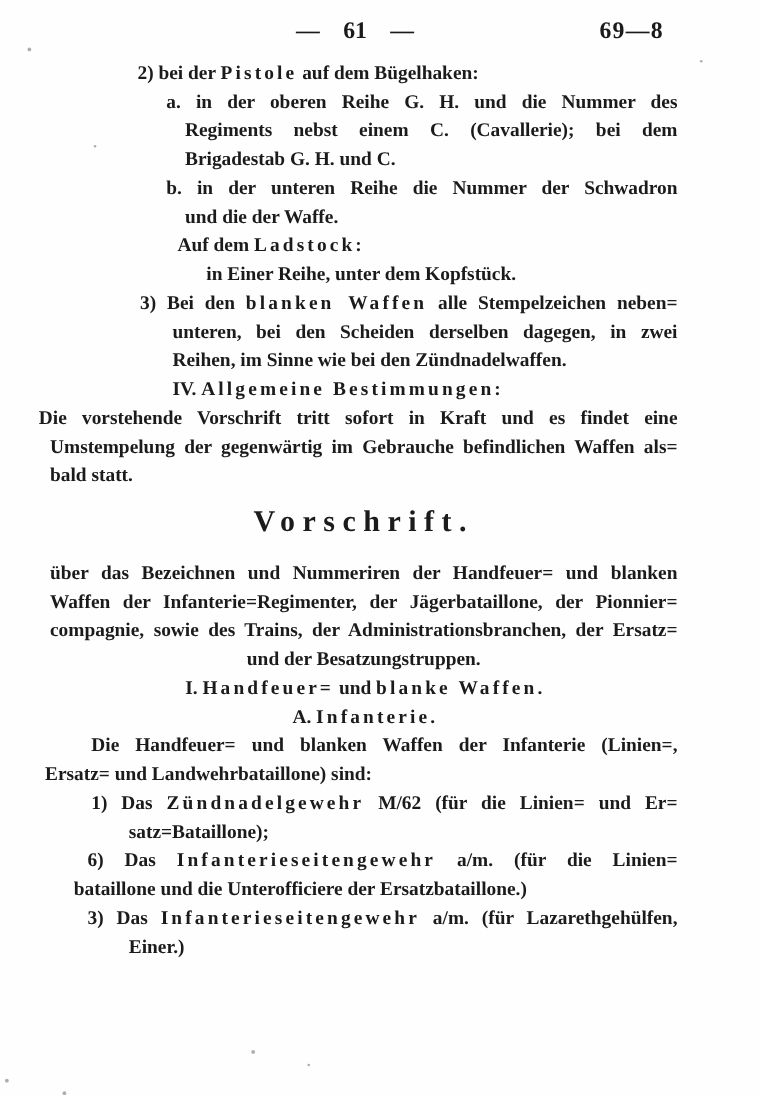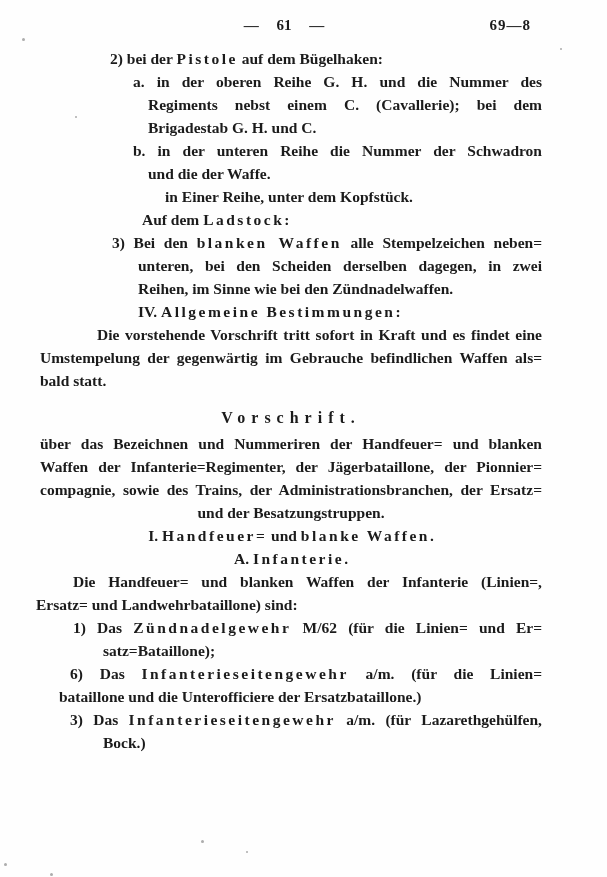--- a/index.html
+++ b/index.html
@@ -22,21 +22,21 @@
     width: 607px;
     height: 877px;
     background: #fefefe;
   }
   
   .header {
     position: relative;
     height: 40px;
     padding-top: 16px;
     box-sizing: border-box;
-    font-size: 15px;
+    font-size: 19px;
     line-height: 22px;
   }
   .pagenum {
     position: absolute;
     top: 14px;
     left: 284px;
     transform: translateX(-50%);
     word-spacing: 14px;
     white-space: nowrap;
   }
@@ -64,24 +64,24 @@
   .left {
     text-align: left;
   }
   .center {
     text-align: center;
   }
   .sp {
     letter-spacing: 2.5px;
   }
   .title {
-    font-size: 16px;
+    font-size: 24px;
     line-height: 26px;
     margin-top: 13px;
-    margin-bottom: 1px;
+    margin-bottom: 16px;
   }
   .title .sp {
     letter-spacing: 6px;
   }
   
   .speck {
     position: absolute;
     width: 3px;
     height: 3px;
     border-radius: 50%;
@@ -106,44 +106,44 @@
     <span class="docnum">69—8</span>
   </div>
 
   <div class="body" id="body-lines">
       <div class="line left" style="margin-left: 110px;"><span>2) bei der </span><span class="sp">Pistole</span><span> auf dem Bügelhaken:</span></div>
       <div class="line just" style="margin-left: 133px;"><span>a. in der oberen Reihe G. H. und die Nummer des</span></div>
       <div class="line just" style="margin-left: 148px;"><span>Regiments nebst einem C. (Cavallerie); bei dem</span></div>
       <div class="line left" style="margin-left: 148px;"><span>Brigadestab G. H. und C.</span></div>
       <div class="line just" style="margin-left: 133px;"><span>b. in der unteren Reihe die Nummer der Schwadron</span></div>
       <div class="line left" style="margin-left: 148px;"><span>und die der Waffe.</span></div>
+      <div class="line left" style="margin-left: 142px;"><span>Auf dem </span><span class="sp">Ladstock</span><span>:</span></div>
       <div class="line left" style="margin-left: 165px;"><span>in Einer Reihe, unter dem Kopfstück.</span></div>
-      <div class="line left" style="margin-left: 142px;"><span>Auf dem </span><span class="sp">Ladstock</span><span>:</span></div>
       <div class="line just" style="margin-left: 112px;"><span>3) Bei den </span><span class="sp">blanken Waffen</span><span> alle Stempelzeichen neben=</span></div>
       <div class="line just" style="margin-left: 138px;"><span>unteren, bei den Scheiden derselben dagegen, in zwei</span></div>
       <div class="line left" style="margin-left: 138px;"><span>Reihen, im Sinne wie bei den Zündnadelwaffen.</span></div>
       <div class="line left" style="margin-left: 138px;"><span>IV. </span><span class="sp">Allgemeine Bestimmungen</span><span>:</span></div>
-      <div class="line just" style="margin-left: 97px;"><span>Die vorstehende Vorschrift tritt sofort in Kraft und es findet eine</span></div>
+      <div class="line just" style="margin-left: 31px;"><span>Die vorstehende Vorschrift tritt sofort in Kraft und es findet eine</span></div>
       <div class="line just" style="margin-left: 40px;"><span>Umstempelung der gegenwärtig im Gebrauche befindlichen Waffen als=</span></div>
       <div class="line left" style="margin-left: 40px;"><span>bald statt.</span></div>
       <div class="line center title" style="margin-left: 40px;"><span class="sp">Vorschrift.</span></div>
       <div class="line just" style="margin-left: 40px;"><span>über das Bezeichnen und Nummeriren der Handfeuer= und blanken</span></div>
       <div class="line just" style="margin-left: 40px;"><span>Waffen der Infanterie=Regimenter, der Jägerbataillone, der Pionnier=</span></div>
       <div class="line just" style="margin-left: 40px;"><span>compagnie, sowie des Trains, der Administrationsbranchen, der Ersatz=</span></div>
       <div class="line center" style="margin-left: 40px;"><span>und der Besatzungstruppen.</span></div>
       <div class="line center" style="margin-left: 40px;"><span>I. </span><span class="sp">Handfeuer=</span><span> und </span><span class="sp">blanke Waffen</span><span>.</span></div>
       <div class="line center" style="margin-left: 40px;"><span>A. </span><span class="sp">Infanterie</span><span>.</span></div>
       <div class="line just" style="margin-left: 73px;"><span>Die Handfeuer= und blanken Waffen der Infanterie (Linien=,</span></div>
       <div class="line left" style="margin-left: 36px;"><span>Ersatz= und Landwehrbataillone) sind:</span></div>
       <div class="line just" style="margin-left: 73px;"><span>1) Das </span><span class="sp">Zündnadelgewehr</span><span> M/62 (für die Linien= und Er=</span></div>
       <div class="line left" style="margin-left: 103px;"><span>satz=Bataillone);</span></div>
       <div class="line just" style="margin-left: 70px;"><span>6) Das </span><span class="sp">Infanterieseitengewehr</span><span> a/m. (für die Linien=</span></div>
       <div class="line left" style="margin-left: 59px;"><span>bataillone und die Unterofficiere der Ersatzbataillone.)</span></div>
       <div class="line just" style="margin-left: 70px;"><span>3) Das </span><span class="sp">Infanterieseitengewehr</span><span> a/m. (für Lazarethgehülfen,</span></div>
-      <div class="line left" style="margin-left: 103px;"><span>Bock.)</span></div>
+      <div class="line left" style="margin-left: 103px;"><span>Einer.)</span></div>
     </div>
 
   <div class="speck s1"></div>
   <div class="speck s2"></div>
   <div class="speck s3"></div>
   <div class="speck s4"></div>
   <div class="speck s5"></div>
   <div class="speck s6"></div>
   <div class="speck s7"></div>
 

